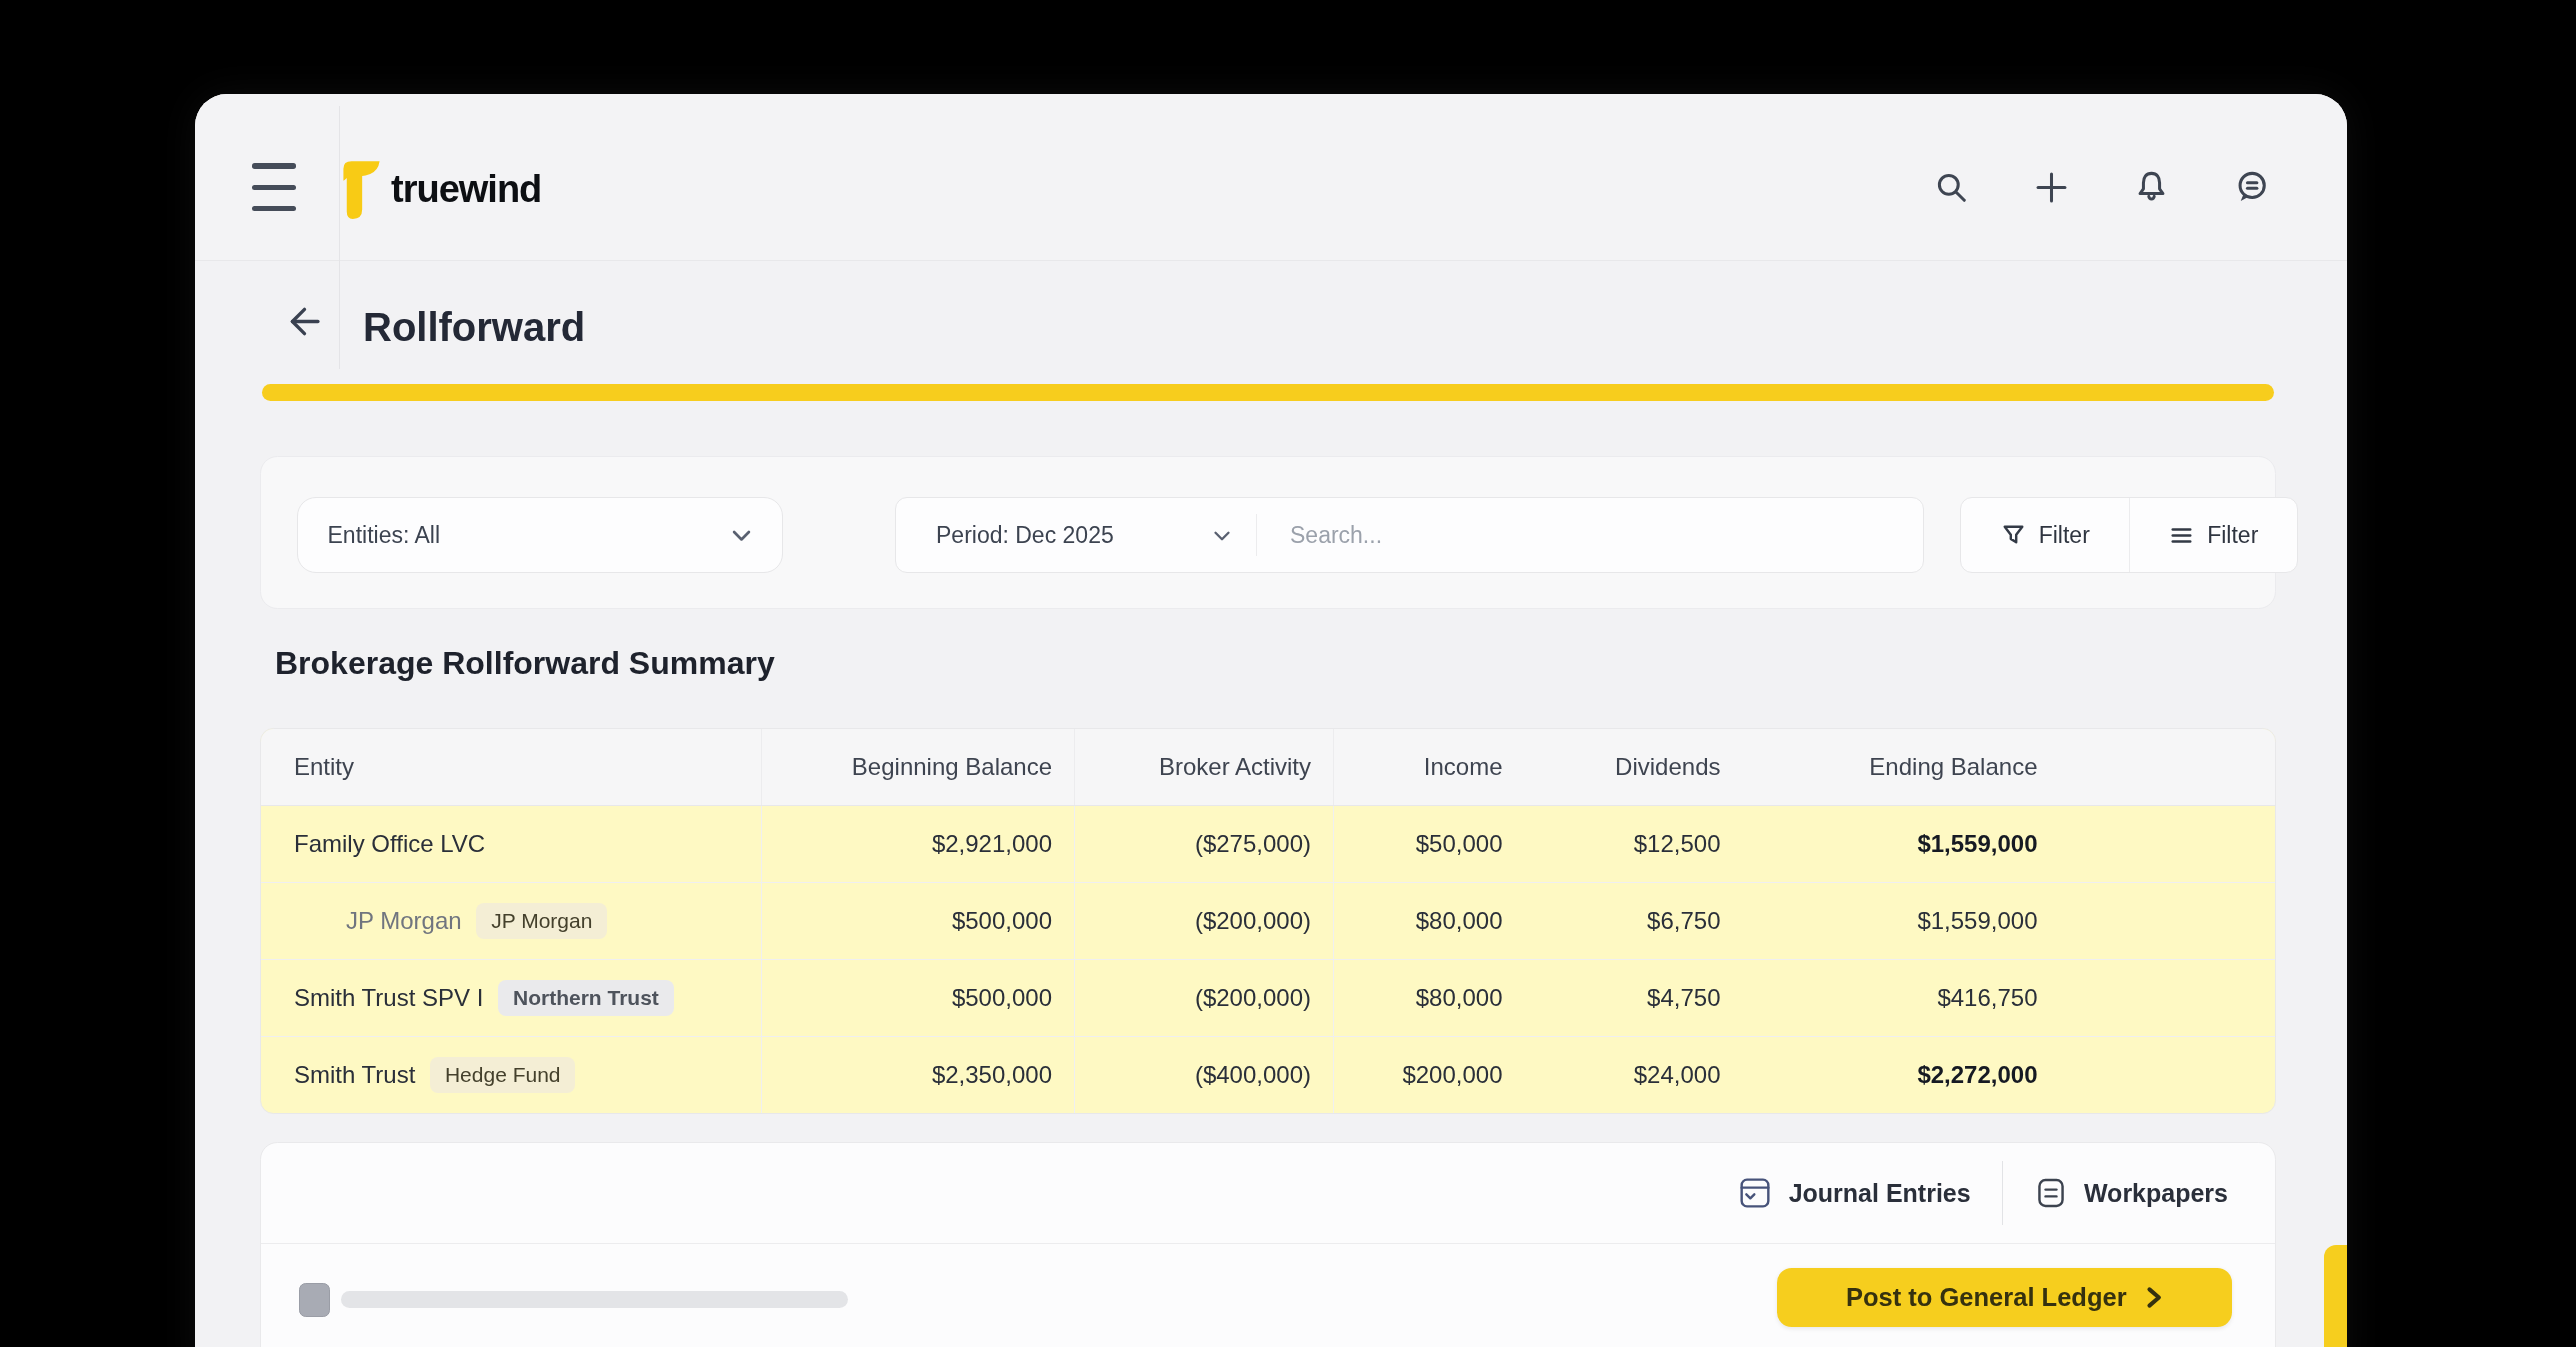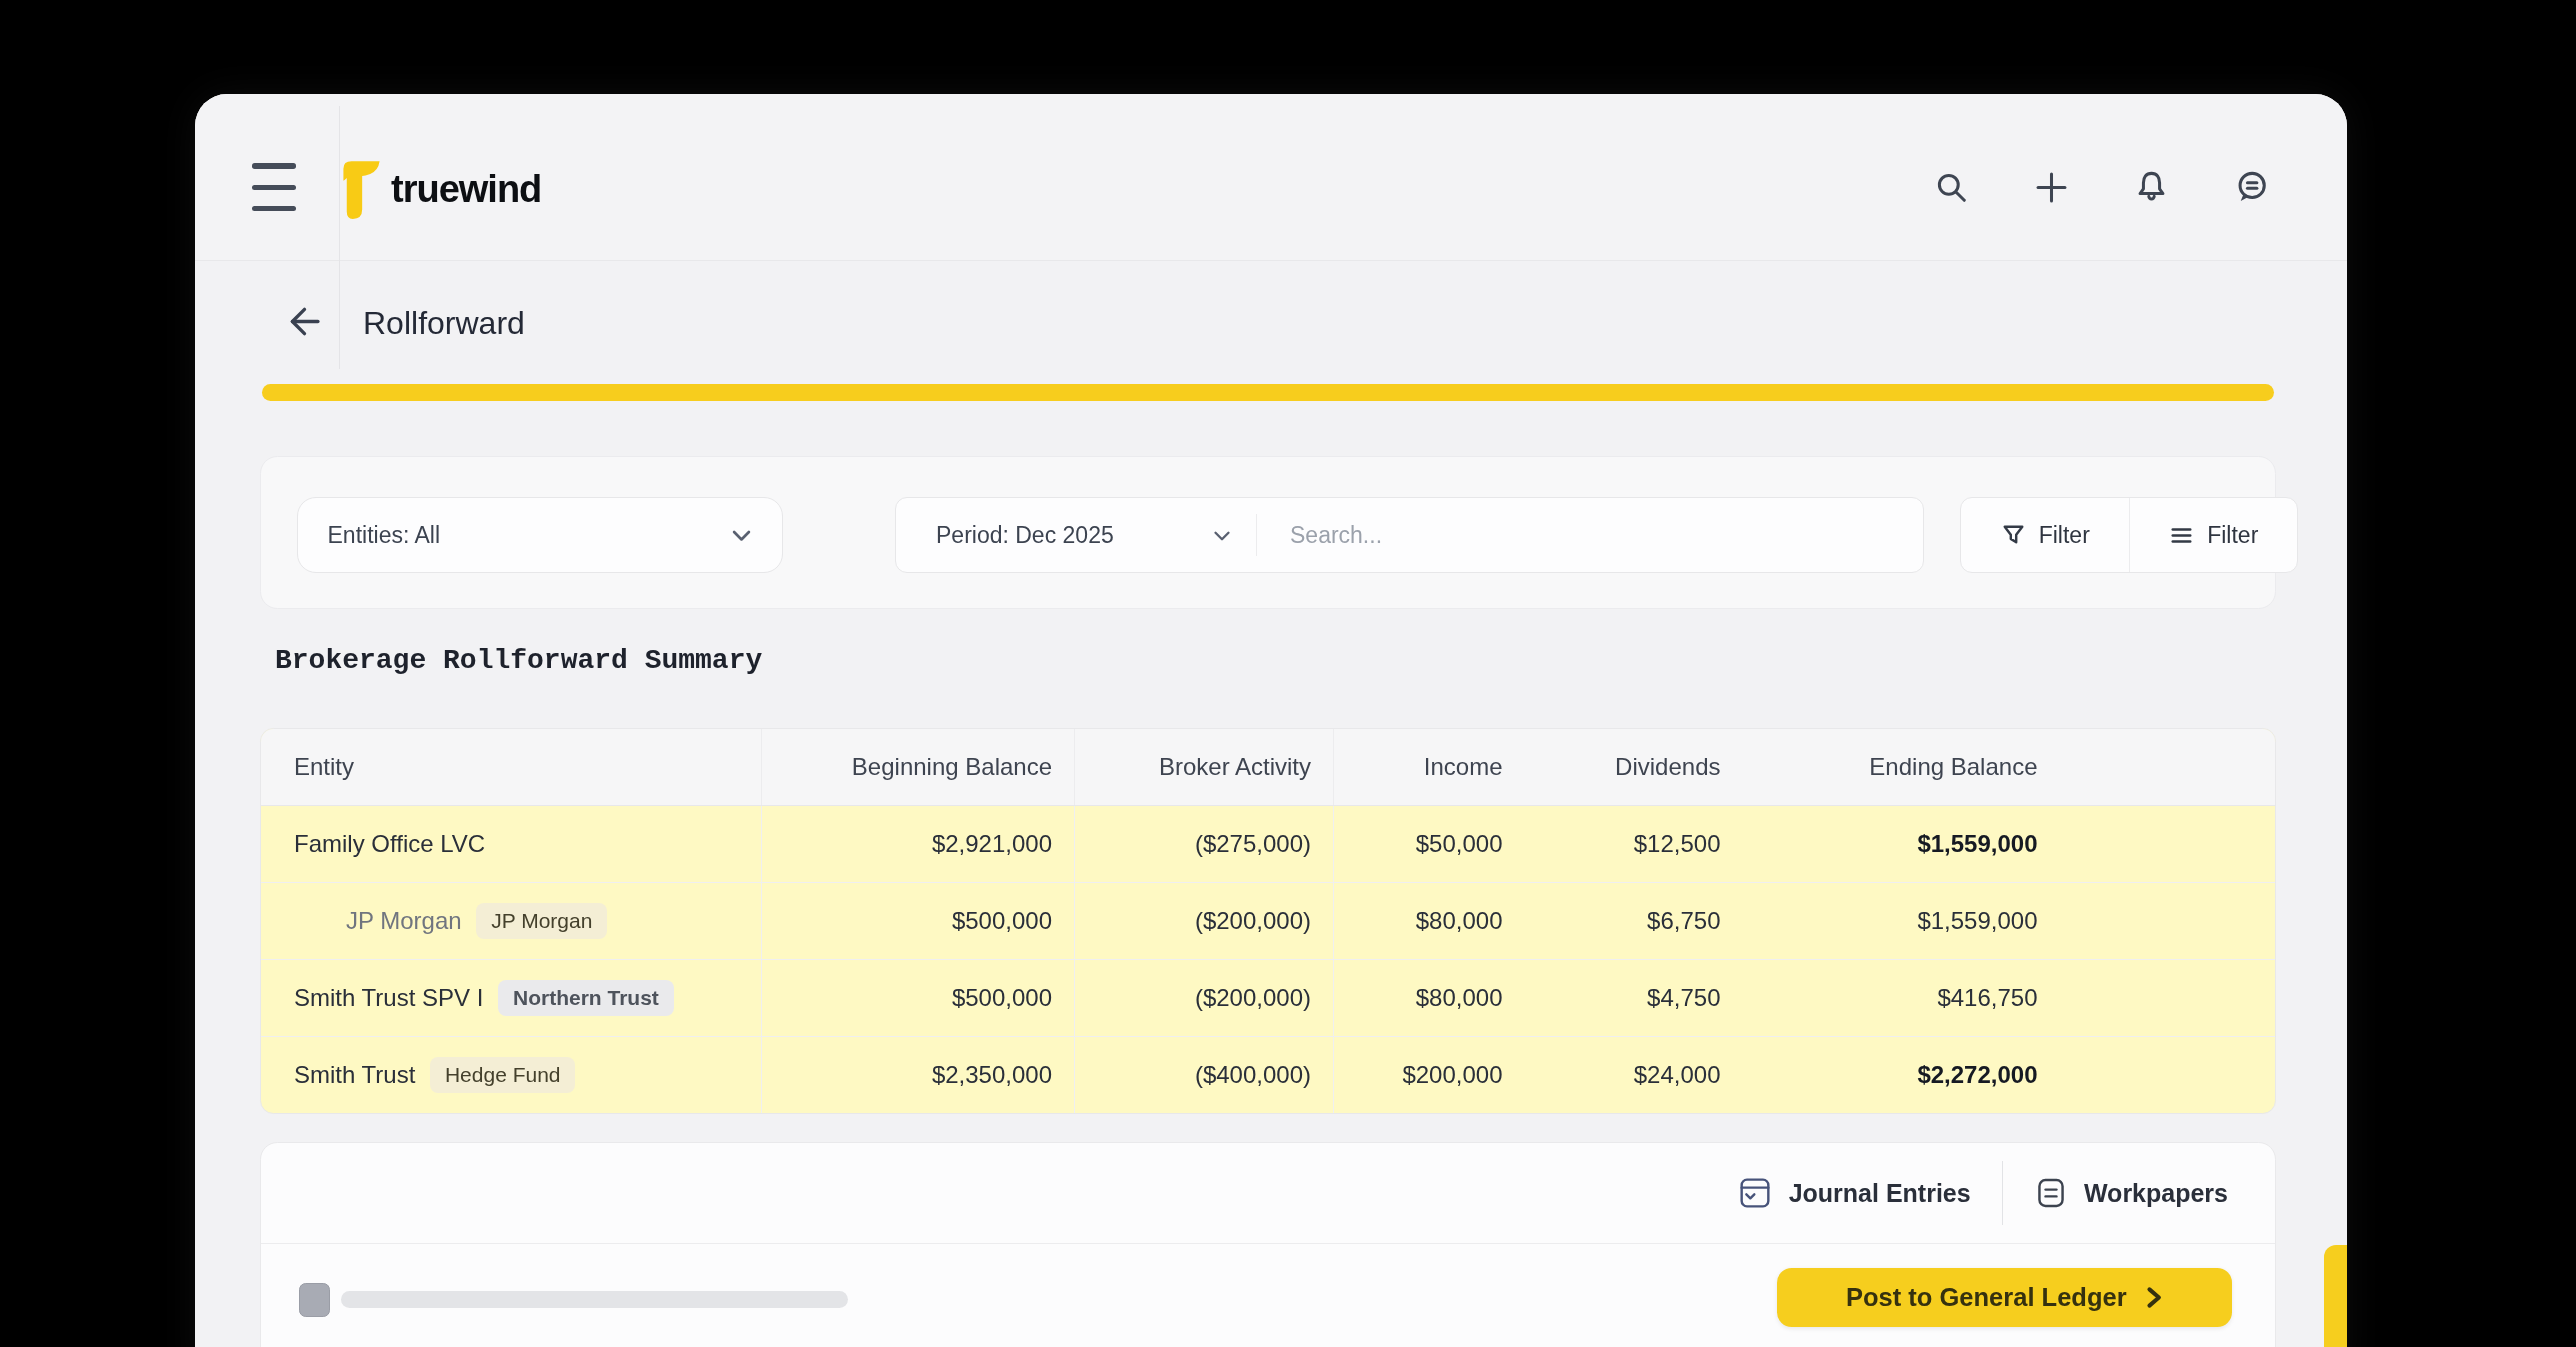--- a/index.html
+++ b/index.html
@@ -22,39 +22,39 @@
   .hamburger .bar:nth-child(1){top:1.3px}.hamburger .bar:nth-child(2){top:23px}.hamburger .bar:nth-child(3){top:44px}
   .logo{position:absolute;left:145px;top:64px;display:flex;align-items:flex-start;}
   .logo-mark{width:43px;height:63px;}
   .brand{font-size:38px;font-weight:700;color:#0d0f13;letter-spacing:-1px;line-height:63px;margin-left:8px;}
   .topbar-icons{position:absolute;right:67px;top:64px;display:flex;gap:42px;}
   .icon-btn{width:58px;height:58px;display:flex;align-items:center;justify-content:center;border-radius:10.7px;cursor:pointer;}
   .icon-btn svg{stroke:#3e4552;fill:none;stroke-width:4.5;stroke-linecap:round;stroke-linejoin:round;}
   
   .back-btn{position:absolute;left:86px;top:204px;width:47px;height:47px;display:flex;align-items:center;justify-content:center;cursor:pointer;}
   .back-btn svg{stroke:#3a4150;fill:none;stroke-width:5;stroke-linecap:round;stroke-linejoin:round;}
-  .page-title{position:absolute;left:168px;top:211px;font-size:32px;font-weight:400;color:#242936;}
+  .page-title{position:absolute;left:168px;top:211px;font-size:40px;font-weight:700;color:#242936;}
   .accent-bar{position:absolute;left:67px;top:290px;width:2012px;height:17.4px;border-radius:8.7px;background:#F7CD1D;}
   
   .filter-card{position:absolute;left:65px;top:362px;width:2016px;height:153px;background:#f8f8f9;border:1.3px solid #ebebee;border-radius:17.4px;box-sizing:border-box;}
   .pill{position:absolute;top:40px;height:76px;background:#fdfdfe;border:1.3px solid #e7e7e9;border-radius:12px;box-sizing:border-box;display:flex;align-items:center;color:#3c4350;font-size:23px;}
   .pill .chev{margin-left:auto;}
   .pill svg{stroke:#596070;fill:none;stroke-width:4;stroke-linecap:round;stroke-linejoin:round;}
   .pill-entities{left:36px;width:486px;padding:0 29.5px;border-radius:19px;}
   .pill-period-search{left:634px;width:1029px;padding:16px;}
   .seg-period{display:flex;align-items:center;width:345px;padding:0 24px;box-sizing:border-box;height:100%;border-right:1.3px solid #ececee;}
   .seg-search{flex:1;height:100%;display:flex;align-items:center;padding:0 31px;}
   .seg-search input{border:none;outline:none;background:transparent;font-size:23px;color:#3c4350;width:100%;font-family:inherit;}
   .seg-search input::placeholder{color:#9ba1ab;}
   .filter-group{left:1699px;width:338px;padding:0;}
   .filter-half{display:flex;align-items:center;justify-content:center;gap:12px;height:100%;width:50%;font-size:23px;color:#2f3540;font-weight:500;cursor:pointer;}
   .filter-half:first-child{border-right:1.3px solid #ececee;}
   .filter-half svg{stroke:#333a46;fill:none;stroke-width:3.6;stroke-linecap:round;stroke-linejoin:round;}
   
-  .section-title{position:absolute;left:80px;top:551px;font-size:28px;font-weight:700;color:#1e222c;font-family:Liberation Mono, monospace;}
+  .section-title{position:absolute;left:80px;top:551px;font-size:32px;font-weight:700;color:#1e222c;}
   .table-card{position:absolute;left:65px;top:634px;width:2016px;background:#fef9c3;border:1.3px solid #e8e8ea;border-radius:13.4px;overflow:hidden;box-sizing:border-box;}
   table{border-collapse:collapse;table-layout:fixed;width:100%;}
   th,td{height:76px;vertical-align:middle;font-size:24px;padding:0;}
   thead th{background:#f6f6f7;font-weight:500;color:#3e4450;border-bottom:1.3px solid #e8e8ea;}
   tbody td{color:#2a2f39;border-bottom:1.3px solid #efeff1;}
   tbody tr:last-child td{border-bottom:none;}
   .c-entity{text-align:left;padding-left:33px;}
   .num{text-align:right;padding-right:21.5px;}
   .line{border-right:1.3px solid #efeff1;}
   thead .line{border-right:1.3px solid #ececee;}

